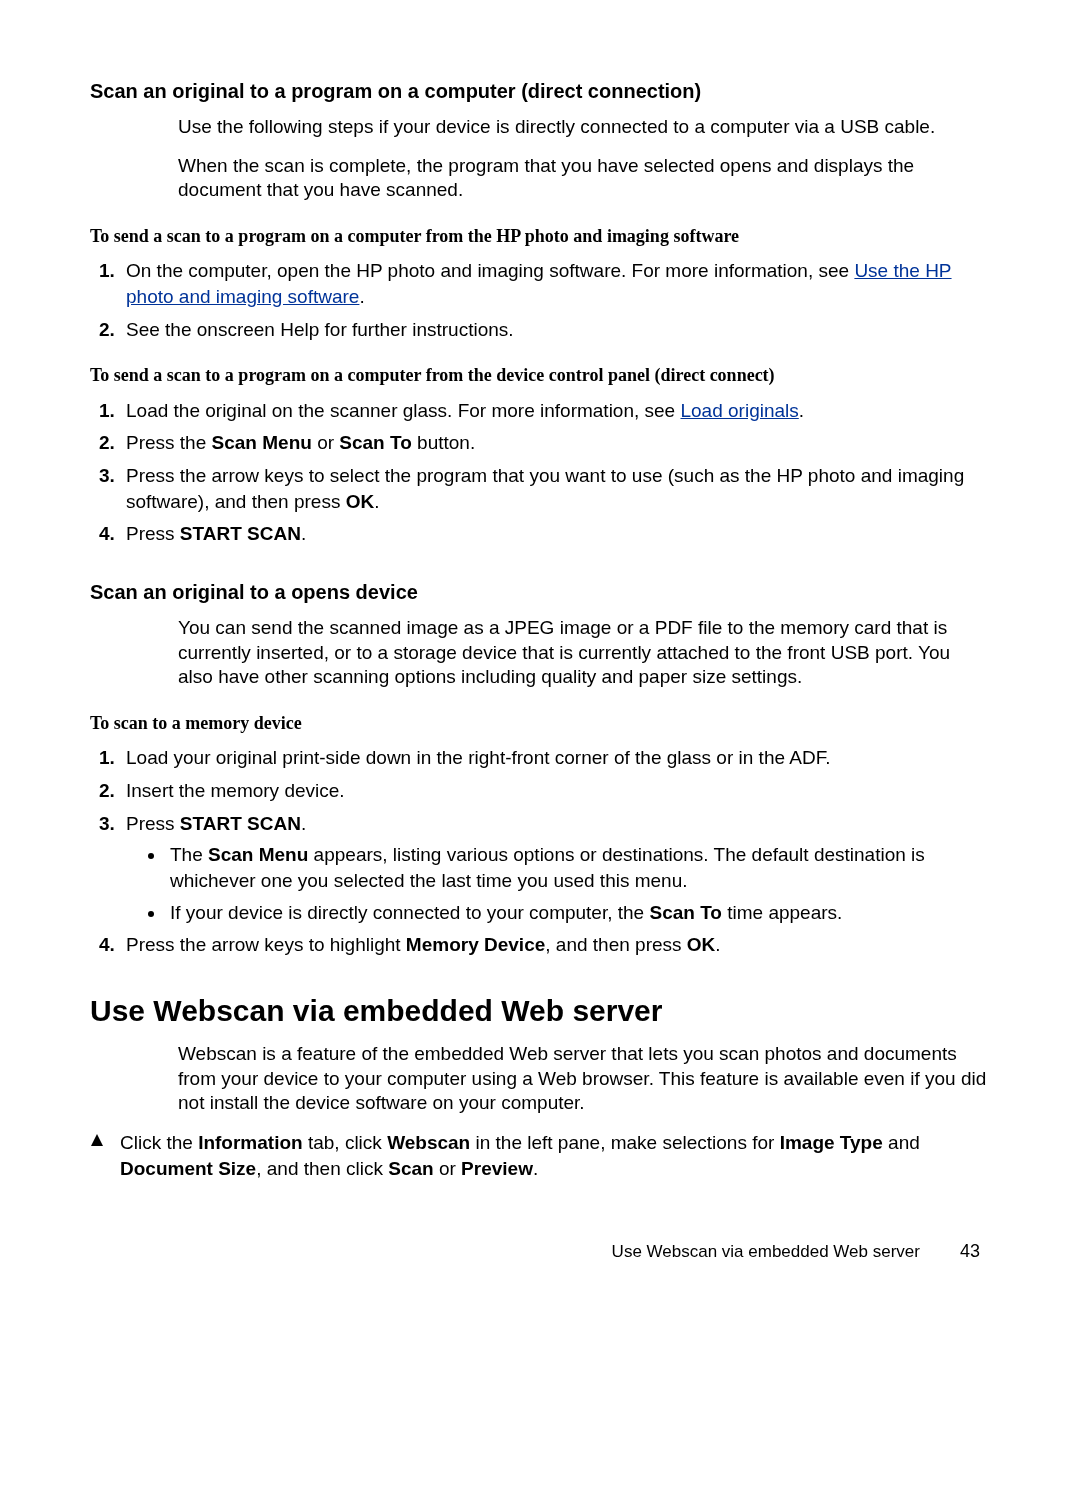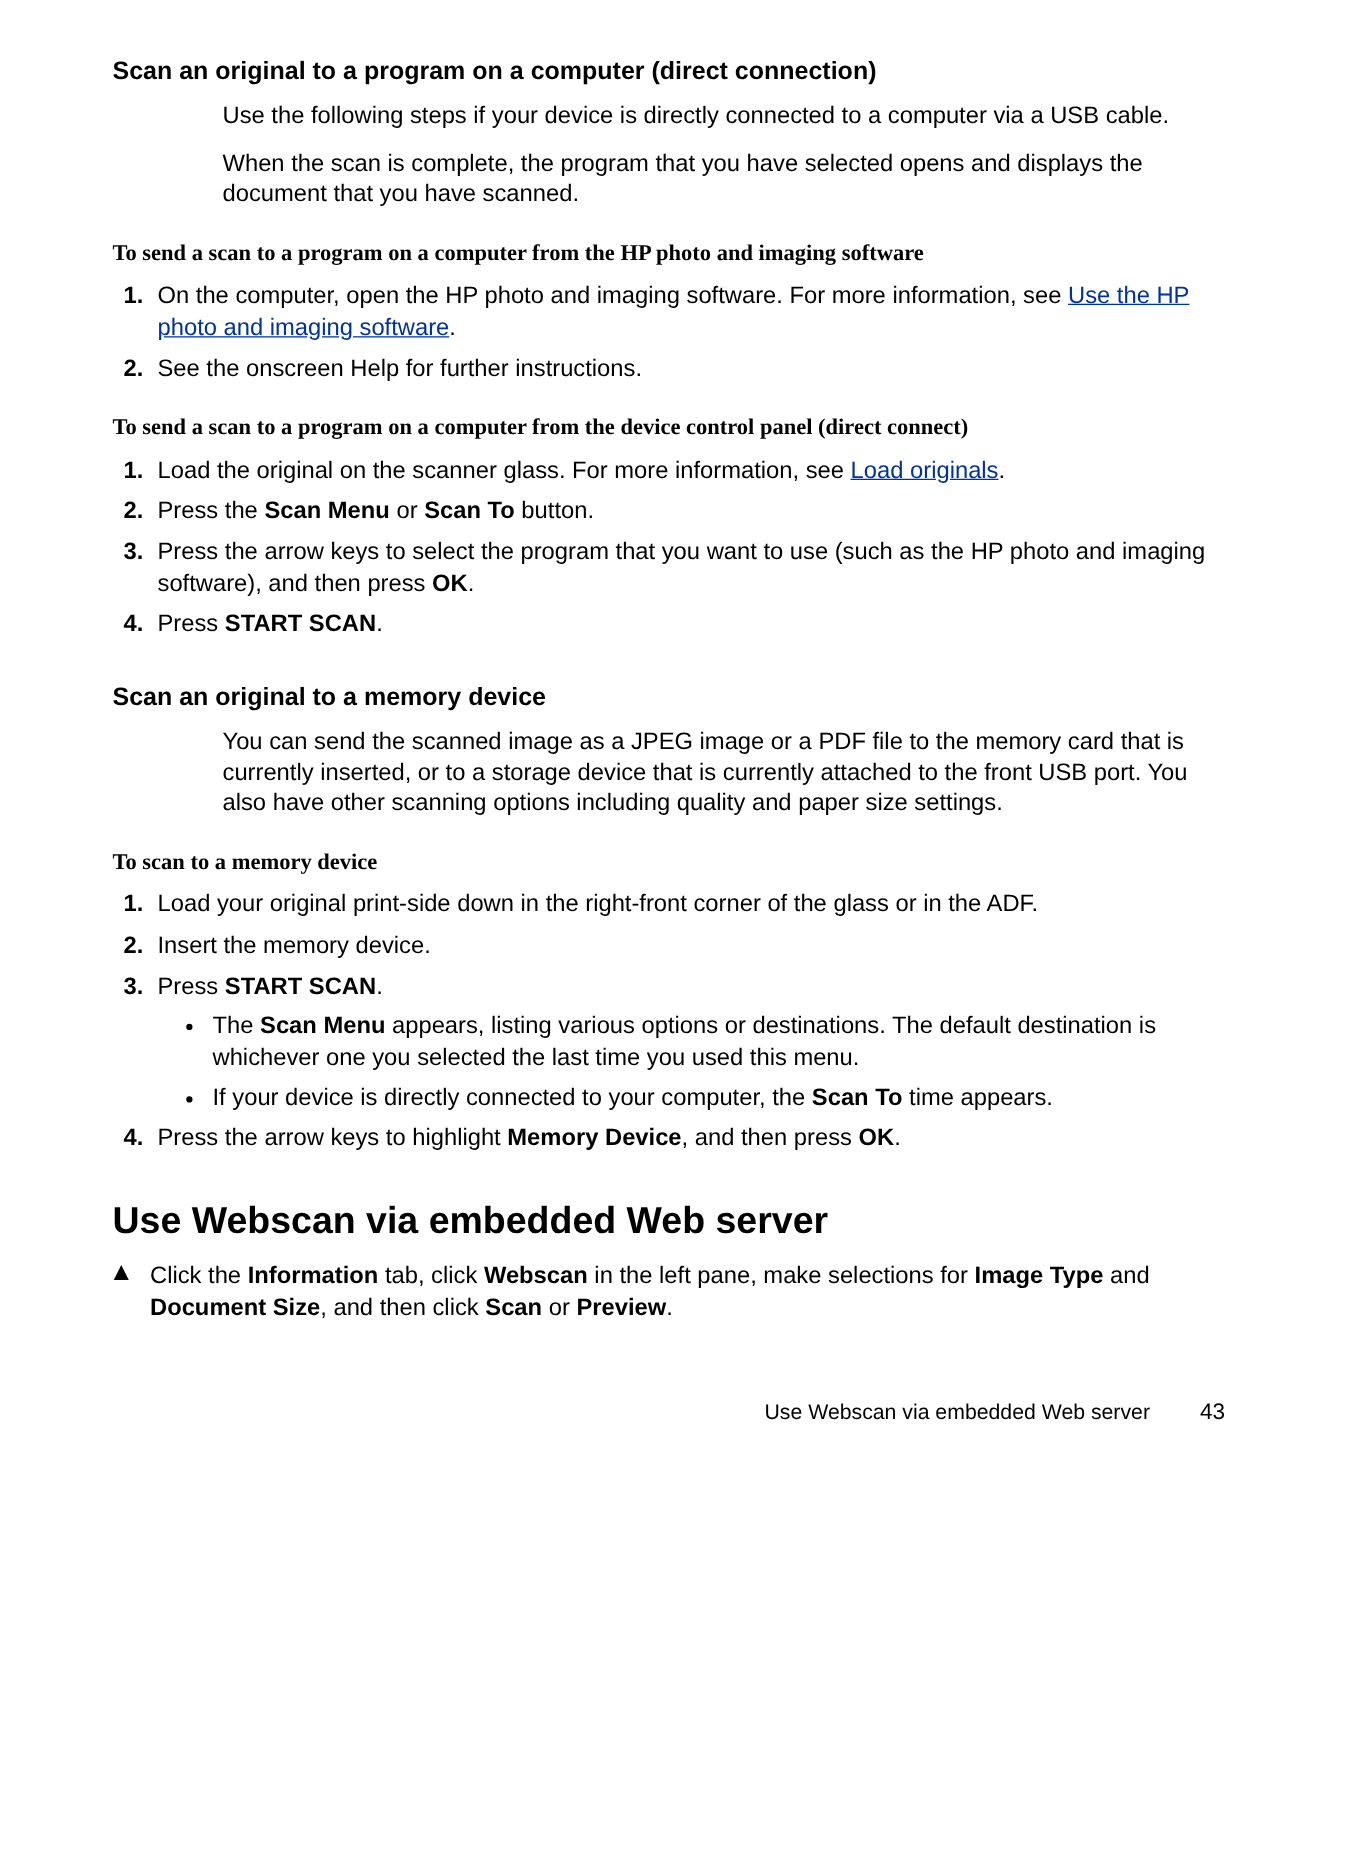--- a/index.html
+++ b/index.html
@@ -4,21 +4,21 @@
 <style>
   body {
     margin: 0;
     padding: 0;
     background: #ffffff;
     font-family: Arial, Helvetica, sans-serif;
     color: #000000;
     width: 1080px;
   }
   .page {
-    padding: 46px 90px 60px 90px;
+    padding: 80px 90px 60px 90px;
     box-sizing: border-box;
   }
   .h2 {
     font-size: 20px;
     font-weight: bold;
     margin: 0 0 12px 0;
   }
   .h1 {
     font-size: 30px;
     font-weight: bold;
@@ -118,21 +118,21 @@
       <span>Press the </span><span class="b">Scan Menu</span><span> or </span><span class="b">Scan To</span><span> button.</span>
     </li>
     <li>
       <span>Press the arrow keys to select the program that you want to use (such as the HP photo and imaging software), and then press </span><span class="b">OK</span><span>.</span>
     </li>
     <li>
       <span>Press </span><span class="b">START SCAN</span><span>.</span>
     </li>
   </ol>
 
-  <div class="h2" style="margin-top:34px;">Scan an original to a memory device</div>
+  <div class="h2" style="margin-top:34px;">Scan an original to a opens device</div>
 
   <p class="para indent1">You can send the scanned image as a JPEG image or a PDF file to the memory card that is currently inserted, or to a storage device that is currently attached to the front USB port. You also have other scanning options including quality and paper size settings.</p>
 
   <div class="sub-bold indent1">To scan to a memory device</div>
   <ol class="numlist indent1">
     <li>Load your original print-side down in the right-front corner of the glass or in the ADF.</li>
     <li>Insert the memory device.</li>
     <li>
       <span>Press </span><span class="b">START SCAN</span><span>.</span>
       <ul class="bullets">
@@ -144,20 +144,21 @@
         </li>
       </ul>
     </li>
     <li>
       <span>Press the arrow keys to highlight </span><span class="b">Memory Device</span><span>, and then press </span><span class="b">OK</span><span>.</span>
     </li>
   </ol>
 
   <div class="h1">Use Webscan via embedded Web server</div>
 
+  <p class="para indent1">Webscan is a feature of the embedded Web server that lets you scan photos and documents from your device to your computer using a Web browser. This feature is available even if you did not install the device software on your computer.</p>
 
   <div class="indent1 tri-item">
     <span class="tri-icon">
       <svg width="14" height="14" viewBox="0 0 14 14">
           <polygon points="7,1 13,13 1,13" fill="#000"></polygon>
         </svg>
     </span>
     <div>
       <span>Click the </span><span class="b">Information</span><span> tab, click </span><span class="b">Webscan</span><span> in the left pane, make selections for </span><span class="b">Image Type</span><span> and </span><span class="b">Document Size</span><span>, and then click </span><span class="b">Scan</span><span> or </span><span class="b">Preview</span><span>.</span>
     </div>

